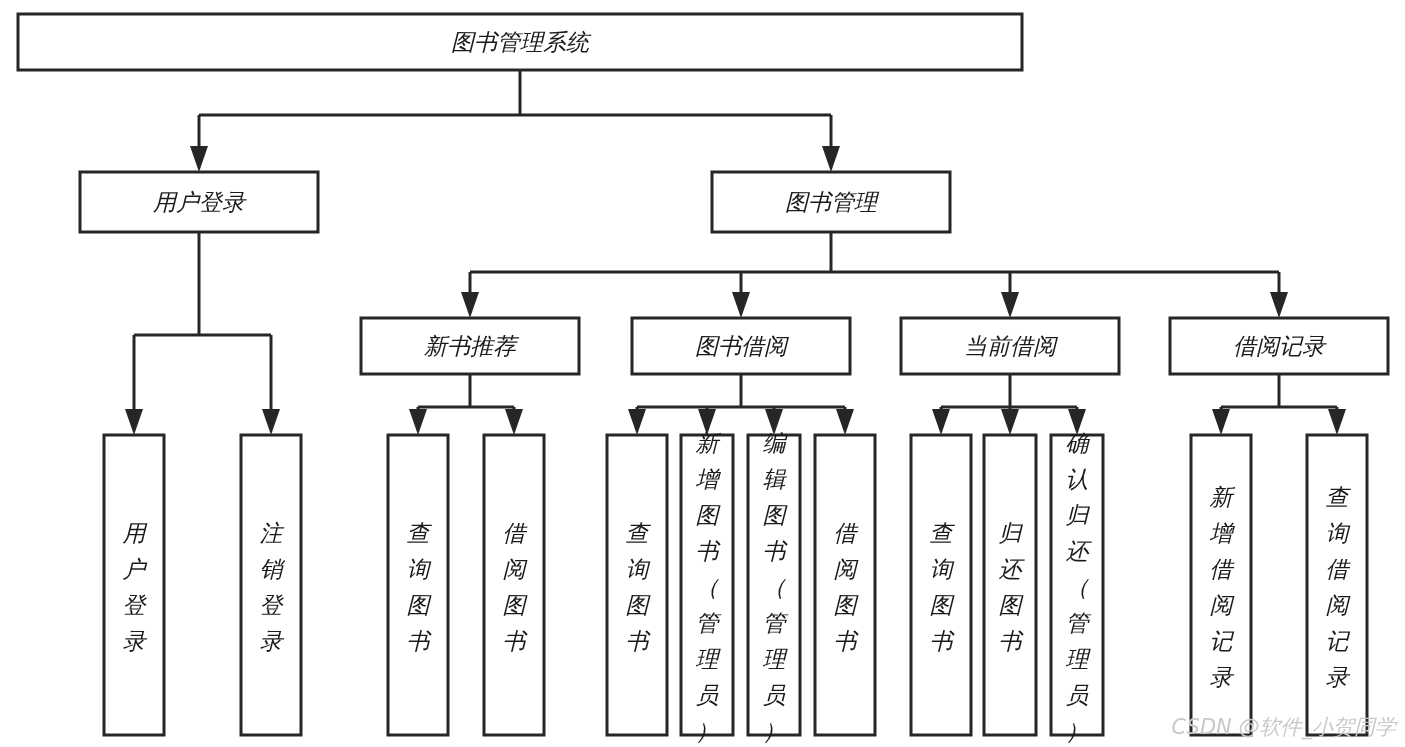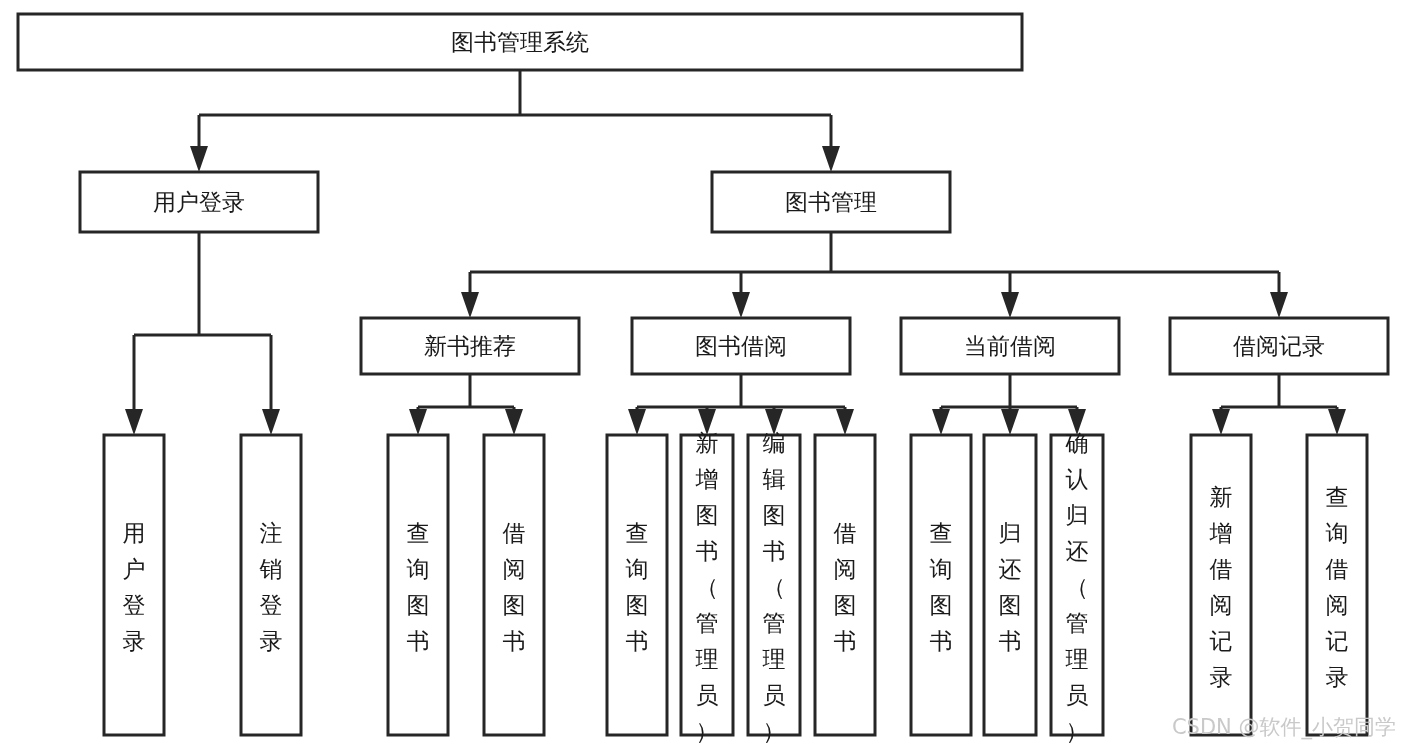--- a/index.html
+++ b/index.html
@@ -12,20 +12,21 @@
     width: 1405px;
     height: 747px;
     overflow: hidden;
     font-family: "DejaVu Sans", "Liberation Sans", sans-serif;
   }
   #diagram-root {
     position: relative;
     width: 1405px;
     height: 747px;
     background: #ffffff;
+    font-style: italic;
   }
   svg.diagram-canvas {
     position: absolute;
     left: 0;
     top: 0;
     width: 1405px;
     height: 747px;
     display: block;
   }
   .node-box {

